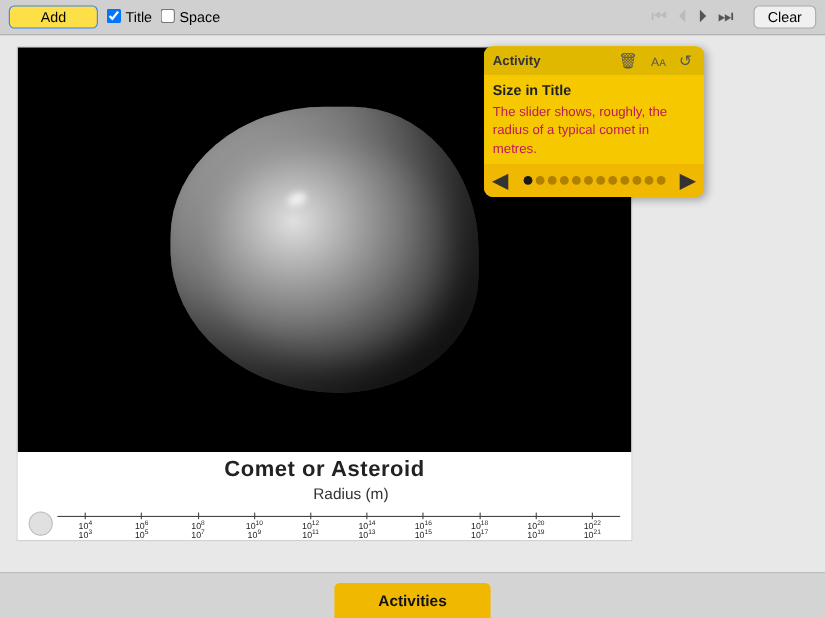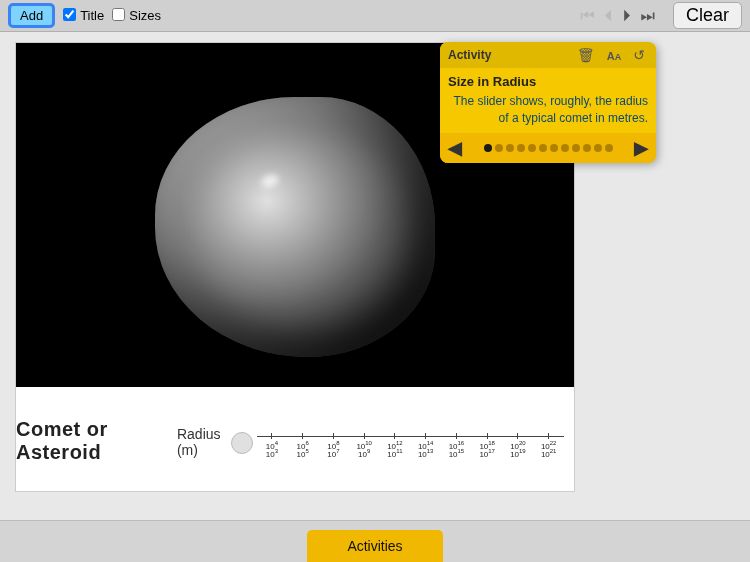--- a/index.html
+++ b/index.html
@@ -16,24 +16,24 @@
     .toolbar {
       height: 32px;
       background: #d0d0d0;
       border-bottom: 1px solid #b0b0b0;
       display: flex;
       align-items: center;
       padding: 0 8px;
       gap: 8px;
     }
     .toolbar-add-btn {
-      background: #7dd3fc;
-      border: 3px solid #3b82f6;
+      background: #fde047;
+      border: 1px solid #3b82f6;
       border-radius: 5px;
-      padding: 2px 9px;
+      padding: 2px 28px;
       font-size: 13px;
       cursor: pointer;
     }
     .toolbar-checkbox-group {
       display: flex;
       align-items: flex-start;
       gap: 4px;
       font-size: 13px;
     }
     .toolbar-checkbox-group input[type=checkbox] {
@@ -55,41 +55,41 @@
       padding: 2px 4px;
     }
     .toolbar-nav-btn:disabled {
       color: #bbb;
     }
     .toolbar-clear-btn {
       background: #f0f0f0;
       border: 1px solid #aaa;
       border-radius: 5px;
       padding: 2px 12px;
-      font-size: 18px;
+      font-size: 13px;
       cursor: pointer;
       margin-left: 6px;
     }
 
     
     .main-area {
       display: flex;
       flex-direction: column;
       align-items: flex-start;
       padding: 10px 15px;
       height: calc(562px - 32px - 42px);
       position: relative;
     }
 
     
     .activity-popup {
       position: absolute;
       top: 10px;
       left: 440px;
-      width: 216px;
+      width: 200px;
       background: #f5c800;
       border-radius: 8px;
       box-shadow: 2px 2px 8px rgba(0,0,0,0.3);
       z-index: 10;
       overflow: hidden;
     }
     .activity-popup-header {
       background: #e0b800;
       display: flex;
       align-items: center;
@@ -114,23 +114,22 @@
       padding: 6px 8px;
     }
     .activity-title {
       font-size: 13px;
       font-weight: 700;
       color: #222;
       margin-bottom: 4px;
     }
     .activity-description {
       font-size: 12px;
-      color: #0c4a6e;
+      color: #be185d;
       line-height: 1.4;
-      text-align: right;
     }
     .activity-popup-footer {
       display: flex;
       align-items: center;
       justify-content: space-between;
       padding: 4px 8px;
       background: #f0b800;
     }
     .popup-arrow-btn {
       background: none;
@@ -206,24 +205,24 @@
       background: rgba(255,255,255,0.7);
       border-radius: 50%;
       transform: rotate(-20deg);
       filter: blur(3px);
     }
     .slide-bottom-area {
       position: absolute;
       bottom: 0;
       left: 0;
       right: 0;
-      height: 104px;
+      height: 80px;
       background: white;
       display: flex;
-      flex-direction: row;
+      flex-direction: column;
       align-items: center;
       justify-content: center;
       padding-top: 4px;
     }
     .slide-label-main {
       font-size: 20px;
       font-weight: 700;
       color: #222;
       letter-spacing: 0.5px;
     }
@@ -324,37 +323,37 @@
     .tab-item {
       padding: 6px 20px;
       font-size: 14px;
       cursor: pointer;
       color: #555;
       border-radius: 5px 5px 0 0;
     }
     .tab-item.active {
       background: #f0b800;
       color: #111;
-      font-weight: 400;
+      font-weight: 700;
       padding: 8px 40px;
       text-align: right;
     }
   </style>
 </head>
 <body>
 
 <div class="toolbar">
   <button class="toolbar-add-btn">Add</button>
   <div class="toolbar-checkbox-group">
     <input type="checkbox" checked="" style="">
     <span>Title</span>
   </div>
   <div class="toolbar-checkbox-group">
     <input type="checkbox" style="">
-    <span>Sizes</span>
+    <span>Space</span>
   </div>
   <div class="toolbar-nav">
     <button class="toolbar-nav-btn" disabled="">⏮</button>
     <button class="toolbar-nav-btn" disabled="">⏴</button>
     <button class="toolbar-nav-btn">⏵</button>
     <button class="toolbar-nav-btn">⏭</button>
   </div>
   <button class="toolbar-clear-btn">Clear</button>
 </div>
 
@@ -431,28 +430,28 @@
     </div>
   </div>
 
   <div class="activity-popup">
     <div class="activity-popup-header">
       <span class="activity-popup-header-title">Activity</span>
       <button class="popup-icon-btn">
         <span>🗑</span>
       </button>
       <button class="popup-icon-btn">
-        <span style="font-size:11px; font-weight:700;">A<span style="font-size:9px;">A</span></span>
+        <span style="font-size:11px; font-weight:400;">A<span style="font-size:9px;">A</span></span>
       </button>
       <button class="popup-icon-btn">
         <span>↺</span>
       </button>
     </div>
     <div class="activity-popup-body">
-      <div class="activity-title">Size in Radius</div>
+      <div class="activity-title">Size in Title</div>
       <div class="activity-description">The slider shows, roughly, the radius of a typical comet in metres.</div>
     </div>
     <div class="activity-popup-footer">
       <button class="popup-arrow-btn">◀</button>
       <div class="popup-dots">
         <div class="popup-dot active"></div>
         <div class="popup-dot"></div>
         <div class="popup-dot"></div>
         <div class="popup-dot"></div>
         <div class="popup-dot"></div>

